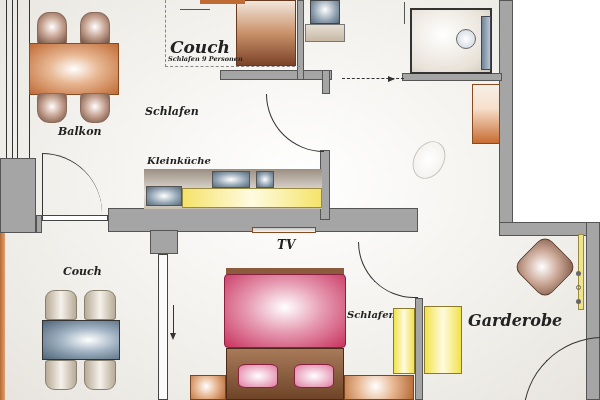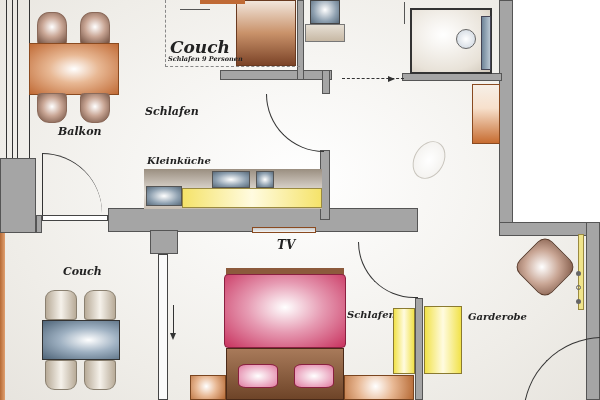--- a/index.html
+++ b/index.html
@@ -110,21 +110,21 @@
 <div class="abs" style="left:294px;top:364px;width:40px;height:24px;background:radial-gradient(ellipse,#fff,#e07aa0);border:1px solid #8a2040;box-sizing:border-box;border-radius:20%;"></div>
 <div class="abs nightstand" style="left:190px;top:375px;width:36px;height:25px;"></div>
 <div class="abs nightstand" style="left:344px;top:375px;width:70px;height:25px;"></div>
 
 <div class="abs door-arc" style="left:358px;top:242px;width:60px;height:56px;border-top:none;border-right:none;border-left:1.5px solid #333;border-bottom:1.5px solid #333;border-radius:0 0 0 60px;"></div>
 <div class="abs label" style="left:347px;top:309px;font-size:10px;">Schlafen</div>
 
 <div class="abs wardrobe" style="left:393px;top:308px;width:22px;height:66px;"></div>
 <div class="abs wall" style="left:415px;top:298px;width:8px;height:102px;"></div>
 <div class="abs wardrobe" style="left:424px;top:306px;width:38px;height:68px;"></div>
-<div class="abs label" style="left:468px;top:311px;font-size:10px;">Garderobe</div>
+<div class="abs label" style="left:468px;top:311px;font-size:16px;">Garderobe</div>
 
 <div class="abs" style="left:522px;top:244px;width:46px;height:46px;background:radial-gradient(circle at 45% 55%,#ffffff 0%,#c9a695 50%,#7a5240 100%);border:1px solid #5a3a2a;box-sizing:border-box;border-radius:10px;transform:rotate(45deg);"></div>
 <div class="abs" style="left:578px;top:234px;width:6px;height:76px;background:#f0e48a;border:1px solid #9a8a40;box-sizing:border-box;"></div>
 <div class="abs" style="left:576px;top:271px;width:5px;height:5px;border-radius:50%;background:#666;"></div>
 <div class="abs" style="left:576px;top:285px;width:5px;height:5px;border-radius:50%;border:1px solid #666;box-sizing:border-box;"></div>
 <div class="abs" style="left:576px;top:299px;width:5px;height:5px;border-radius:50%;background:#666;"></div>
 
 <div class="abs door-arc" style="left:523px;top:337px;width:80px;height:80px;border-right:none;border-bottom:none;border-left:1.5px solid #333;border-top:1.5px solid #333;border-radius:80px 0 0 0;"></div>
 
 </body></html>

